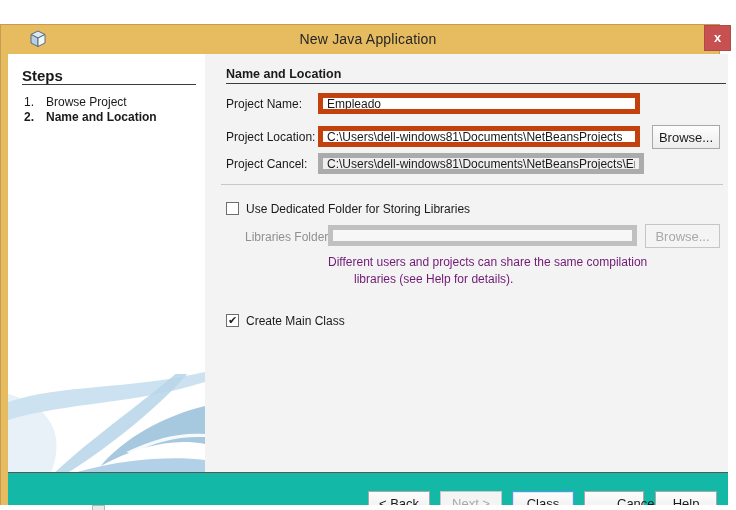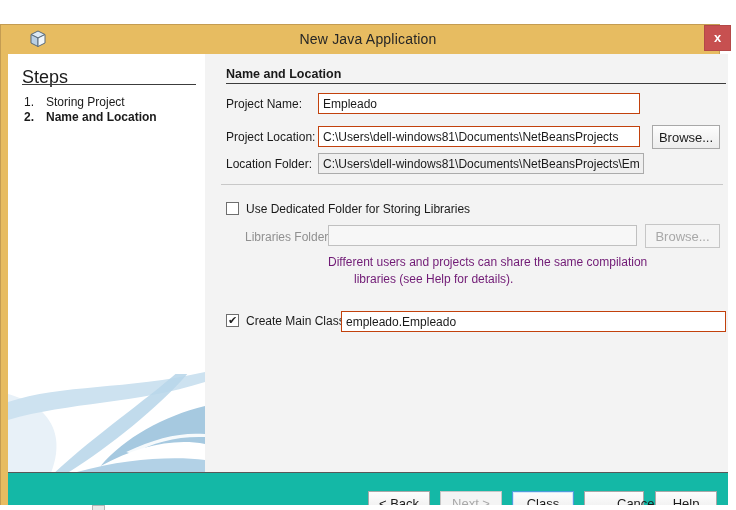--- a/index.html
+++ b/index.html
@@ -30,38 +30,38 @@
     background:var(--close,#c75050); border:1px solid #b34848;
     color:#fff; font-size:13px; font-weight:bold; text-align:center;
     line-height:24px; cursor:pointer;
   }
 
   
   .content { position:absolute; left:8px; top:30px; width:720px; height:418px; background:#f3f3f3; }
 
   
   .steps-panel { position:absolute; left:0; top:0; width:197px; height:418px; background:#ffffff; overflow:hidden; }
-  .steps-heading { position:absolute; left:14px; top:13px; font-weight:normal; font-size:18px; }
+  .steps-heading { position:absolute; left:14px; top:13px; font-weight:bold; font-size:15px; }
   .steps-rule { position:absolute; left:14px; top:30px; width:174px; height:1px; background:#3c3c3c; }
   .step-row { position:absolute; left:16px; width:176px; height:15px; }
   .step-row .num { position:absolute; left:0; top:0; }
   .step-row .lbl { position:absolute; left:22px; top:0; white-space:nowrap; }
   .step-row.active { font-weight:bold; }
   .swoosh { position:absolute; left:0; bottom:0; width:197px; height:100px; }
 
   
   .form-panel { position:absolute; left:197px; top:0; width:523px; height:418px; background:#f3f3f3; }
   .form-heading { position:absolute; left:21px; top:13px; font-weight:bold; font-size:12.5px; }
   .form-rule { position:absolute; left:21px; top:29px; width:500px; height:1px; background:#3c3c3c; }
 
   .flabel { position:absolute; white-space:nowrap; }
   .flabel.disabled { color:#909090; }
 
   .tinput {
-    position:absolute; height:21px; border:1px solid #c2410c; background:#fff;
+    position:absolute; height:21px; border:5px solid #c2410c; background:#fff;
     font-family:inherit; font-size:12px; color:#1a1a1a; padding:0 4px; outline:none;
   }
   .tinput[readonly] { background:#efefef; border-color:#ababab; }
   .tinput:disabled { background:#f7f7f7; border-color:#c0c0c0; }
 
   .btn {
     position:absolute; height:24px; border:1px solid #a8a8a8;
     background:linear-gradient(#fdfdfd,#ececec);
     font-family:inherit; font-size:13px; color:#1a1a1a; text-align:center; cursor:pointer;
   }
@@ -101,21 +101,21 @@
       <div class="close-btn">x</div>
     </div>
 
     <div class="content">
 
       <div class="steps-panel">
         <div class="steps-heading">Steps</div>
         <div class="steps-rule"></div>
         <div class="step-row" style="top:41px;">
           <span class="num">1.</span>
-          <span class="lbl">Storing Project</span>
+          <span class="lbl">Browse Project</span>
         </div>
         <div class="step-row active" style="top:56px;">
           <span class="num">2.</span>
           <span class="lbl">Name and Location</span>
         </div>
         <svg class="swoosh" viewBox="0 0 200 100" preserveAspectRatio="none">
           <path d="M0,22 C30,30 62,52 44,100 L0,100 Z" fill="#e8f1f8"></path>
           <path d="M0,30 C55,12 120,18 200,0 L200,10 C130,32 62,30 0,48 Z" fill="#cde2f0"></path>
           <path d="M48,100 C90,62 140,28 170,2 L182,2 C152,36 104,74 62,100 Z" fill="#b8d6e9" opacity="0.88"></path>
           <path d="M200,34 C158,44 118,66 94,94 C132,74 168,66 200,72 Z" fill="#a6c9e0"></path>
@@ -129,39 +129,38 @@
         <div class="form-heading">Name and Location</div>
         <div class="form-rule"></div>
 
         <div class="flabel" style="left:21px; top:43px;">Project Name:</div>
         <input class="tinput" style="left: 113px; top: 39px; width: 322px;" type="text" value="Empleado">
 
         <div class="flabel" style="left:21px; top:76px;">Project Location:</div>
         <input class="tinput" style="left: 113px; top: 72px; width: 322px;" type="text" value="C:\Users\dell-windows81\Documents\NetBeansProjects">
         <button class="btn" style="left:447px; top:71px; width:68px;">Browse...</button>
 
-        <div class="flabel" style="left:21px; top:103px;">Location Folder:</div>
+        <div class="flabel" style="left:21px; top:103px;">Project Cancel:</div>
         <input class="tinput" style="left: 113px; top: 99px; width: 326px;" type="text" readonly="" value="C:\Users\dell-windows81\Documents\NetBeansProjects\Empleado">
 
         <div class="sep-light"></div>
 
         <div class="cbox" style="left:21px; top:148px;"></div>
         <div class="flabel" style="left:41px; top:148px;">Use Dedicated Folder for Storing Libraries</div>
 
         <div class="flabel disabled" style="left:40px; top:176px;">Libraries Folder:</div>
         <input class="tinput" style="left: 123px; top: 171px; width: 309px;" type="text" disabled="" value="">
         <button class="btn" style="left:440px; top:170px; width:75px;" disabled="">Browse...</button>
         <div class="hint" style="left:123px; top:201px;">Different users and projects can share the same compilation</div>
         <div class="hint" style="left:123px; top:218px;padding-left:26px;">libraries (see Help for details).</div>
 
         <div class="cbox" style="left:21px; top:260px;">
           <span>✔</span>
         </div>
         <div class="flabel" style="left:41px; top:260px;">Create Main Class</div>
-        <input class="tinput" style="left: 136px; top: 257px; width: 385px;" type="text" value="empleado.Empleado">
       </div>
     </div>
 
     <div class="bar-sep"></div>
     <div class="button-bar">
       <button class="btn" style="left:360px; top:18px; width:62px;">&lt; Back</button>
       <button class="btn" style="left:432px; top:18px; width:62px;" disabled="">Next &gt;</button>
       <button class="btn focus" style="left:504px; top:18px; width:62px;">Class</button>
       <button class="btn" style="left:576px; top:18px; width:60px;padding-left:32px;">Cancel</button>
       <button class="btn" style="left:647px; top:18px; width:62px;">Help</button>

